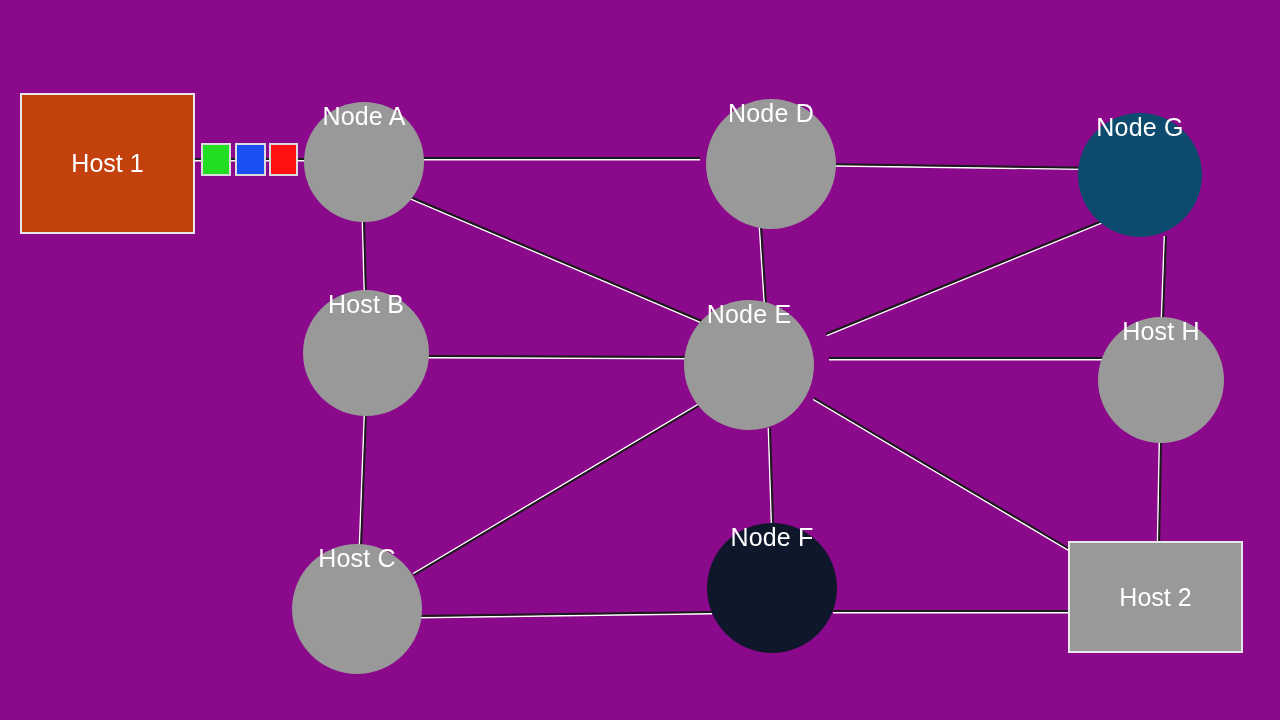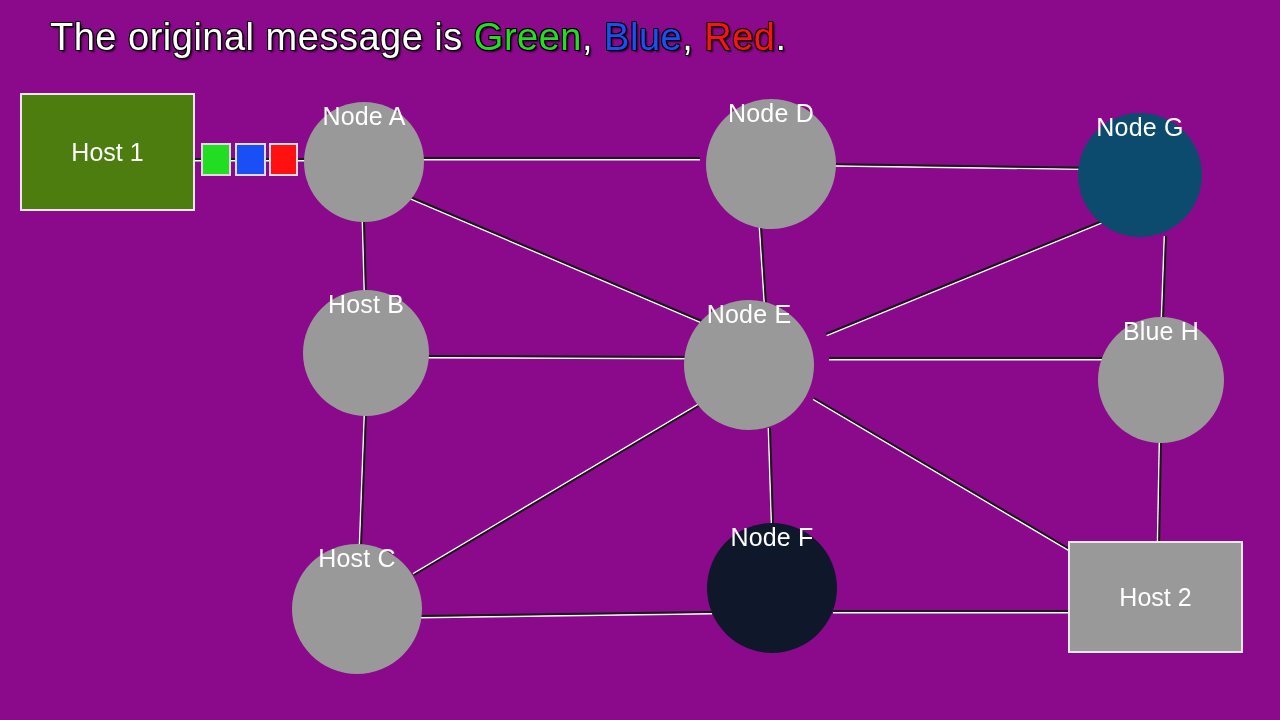--- a/index.html
+++ b/index.html
@@ -80,23 +80,20 @@
   .t-green  { color: #22dd22; }
   .t-blue   { color: #1a4ff5; }
   .t-red    { color: #ff1111; }
   .t-punct  { color: #ffffff; }
 </style>
 </head>
 <body>
 
 <div id="stage" style="background: rgb(139, 10, 139);">
 
-  <div id="title">
-    <span class="t-plain">The original message is </span><span class="t-green">Green</span><span class="t-punct">, </span><span class="t-blue">Blue</span><span class="t-punct">, </span><span class="t-red">Red</span><span class="t-punct">.</span>
-  </div>
 
   <svg id="edge-layer" width="1280" height="720" viewBox="0 0 1280 720">
       <g>
         <line x1="188" y1="160.6" x2="312" y2="160.6" stroke="#ffffff" stroke-width="1.6"></line>
         <line x1="188" y1="159" x2="312" y2="159" stroke="#1a1a1a" stroke-width="2"></line>
       </g>
       <g>
         <line x1="420" y1="159.6" x2="700" y2="159.6" stroke="#ffffff" stroke-width="1.6"></line>
         <line x1="420" y1="158" x2="700" y2="158" stroke="#1a1a1a" stroke-width="2"></line>
       </g>
@@ -178,25 +175,25 @@
       <div class="node" style="left: 684px; top: 300px; width: 130px; height: 130px; background: rgb(153, 153, 153);">
         <span class="node-label" style="color: rgb(255, 255, 255);">Node E</span>
       </div>
       <div class="node" style="left: 707px; top: 523px; width: 130px; height: 130px; background: #0f172a;">
         <span class="node-label" style="color: rgb(255, 255, 255);">Node F</span>
       </div>
       <div class="node" style="left: 1078px; top: 113px; width: 124px; height: 124px; background: #0c4a6e;">
         <span class="node-label" style="color: rgb(255, 255, 255);">Node G</span>
       </div>
       <div class="node" style="left: 1098px; top: 317px; width: 126px; height: 126px; background: rgb(153, 153, 153);">
-        <span class="node-label" style="color: rgb(255, 255, 255);">Blue H</span>
+        <span class="node-label" style="color: rgb(255, 255, 255);">Host H</span>
       </div>
     </div>
   <div id="host-layer">
-      <div class="hostbox" style="left: 20px; top: 93px; width: 175px; height: 118px; background: #4d7c0f; border-color: rgb(232, 232, 232);">
+      <div class="hostbox" style="left: 20px; top: 93px; width: 175px; height: 141px; background: #c2410c; border-color: rgb(232, 232, 232);">
         <span class="hostbox-label">Host 1</span>
       </div>
       <div class="hostbox" style="left: 1068px; top: 541px; width: 175px; height: 112px; background: rgb(153, 153, 153); border-color: rgb(232, 232, 232);">
         <span class="hostbox-label">Host 2</span>
       </div>
     </div>
   <div id="packet-layer">
       <div class="packet" title="Green" style="left: 201px; top: 143px; width: 30px; height: 33px; background: rgb(34, 221, 34);"></div>
       <div class="packet" title="Blue" style="left: 235px; top: 143px; width: 31px; height: 33px; background: rgb(26, 79, 245);"></div>
       <div class="packet" title="Red" style="left: 269px; top: 143px; width: 29px; height: 33px; background: rgb(255, 17, 17);"></div>

